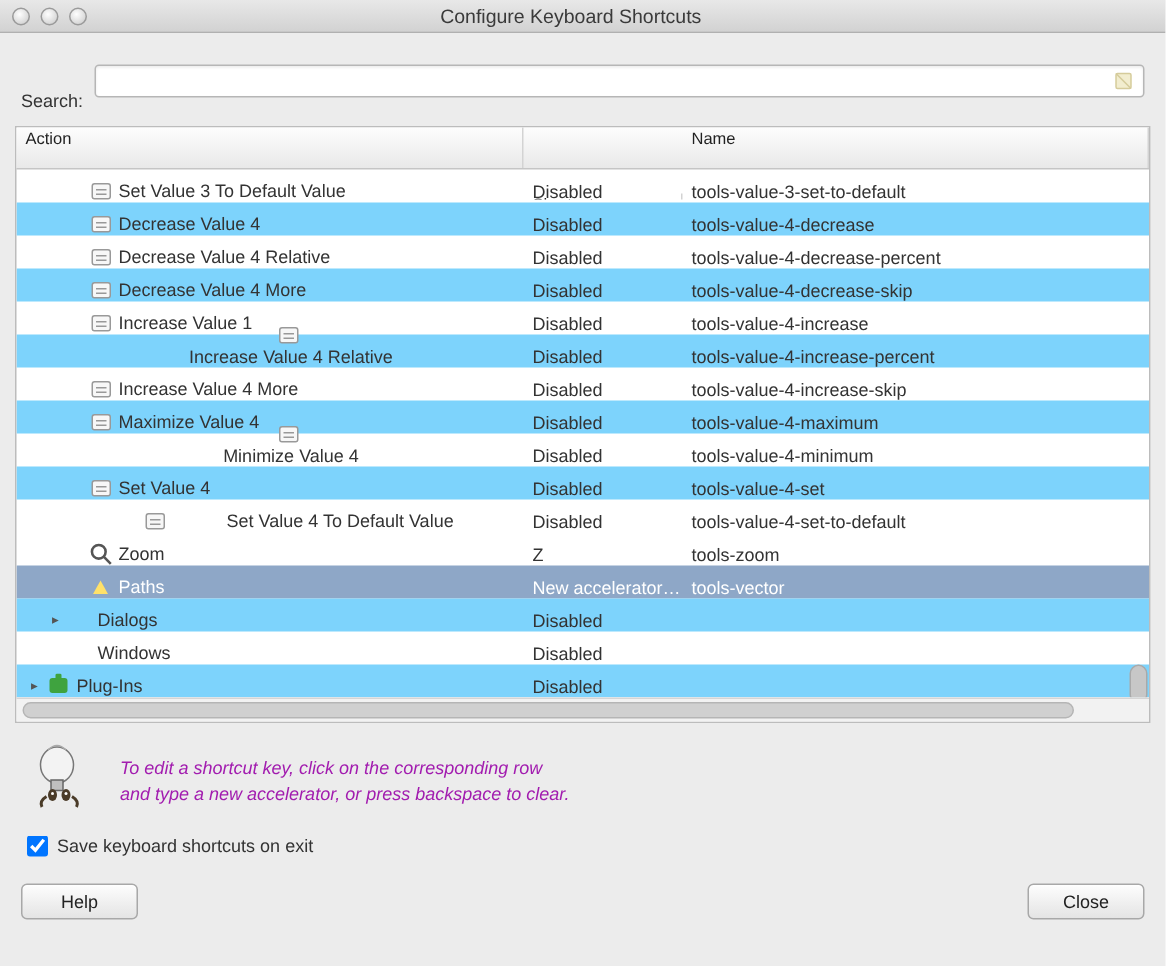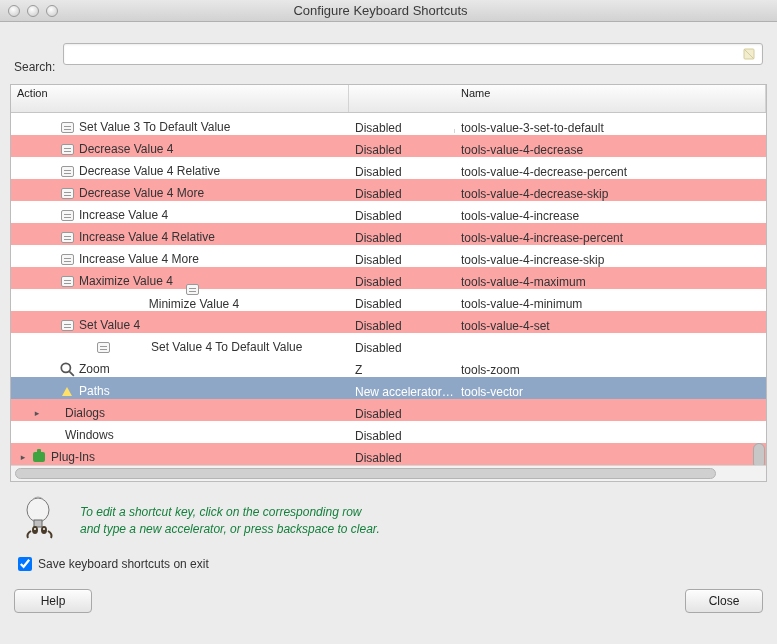--- a/index.html
+++ b/index.html
@@ -94,21 +94,21 @@
     flex: 1;
     overflow-y: hidden;
     position: relative;
   }
   .row {
     display: flex;
     height: 22px;
     align-items: flex-end;
     font-size: 12px;
   }
-  .row.alt { background: #fca5a5; }
+  .row.alt { background: #7dd3fc; }
   .row.selected { background: #8ea7c7; color: #fff; }
   .td { padding: 0 6px; white-space: nowrap; overflow: hidden; }
   .td.action { width: 338px; display:flex; align-items:center; }
   .td.shortcut { width: 106px; }
   .td.name { flex: 1; }
   .expander {
     width: 12px;
     display:inline-flex;
     justify-content:center;
     align-items:center;
@@ -186,21 +186,21 @@
   }
   .hint-row {
     display:flex;
     align-items:center;
     padding: 14px 18px 6px 18px;
     gap:14px;
   }
   .hint-icon svg { width:48px; height:46px; }
   .hint-text {
     font-style: italic;
-    color:#15803d;
+    color:#a21caf;
     line-height:1.35;
   }
   .save-row {
     display:flex;
     align-items:center;
     gap:6px;
     padding: 6px 18px 12px 18px;
   }
   .save-row input[type=checkbox]{
     width:14px;height:14px;
@@ -297,27 +297,27 @@
         </div>
         <div class="td shortcut">Disabled</div>
         <div class="td name">tools-value-4-decrease-skip</div>
       </div>
       <div class="row">
         <div class="td action" style="padding-left: 34px;">
           <span class="expander"></span>
           <span class="icon-slot">
             <span class="kbd-icon"></span>
           </span>
-          <span>Increase Value 4</span>
+          <span>Increase Value 1</span>
         </div>
         <div class="td shortcut">Disabled</div>
         <div class="td name">tools-value-4-increase</div>
       </div>
       <div class="row alt">
-        <div class="td action" style="padding-left: 34px;">
+        <div class="td action" style="padding-left: 34px; flex-direction: column;">
           <span class="expander"></span>
           <span class="icon-slot">
             <span class="kbd-icon"></span>
           </span>
           <span>Increase Value 4 Relative</span>
         </div>
         <div class="td shortcut">Disabled</div>
         <div class="td name">tools-value-4-increase-percent</div>
       </div>
       <div class="row">
@@ -366,20 +366,21 @@
       </div>
       <div class="row">
         <div class="td action" style="padding-left: 34px; gap: 36px;">
           <span class="expander"></span>
           <span class="icon-slot">
             <span class="kbd-icon"></span>
           </span>
           <span>Set Value 4 To Default Value</span>
         </div>
         <div class="td shortcut">Disabled</div>
+        <div class="td name">tools-value-4-set-to-default</div>
       </div>
       <div class="row">
         <div class="td action" style="padding-left: 34px;">
           <span class="expander"></span>
           <span class="icon-slot">
             <svg viewBox="0 0 14 14">
               <circle cx="6" cy="6" r="4" fill="none" stroke="#555" stroke-width="1.5"></circle>
               <line x1="9" y1="9" x2="13" y2="13" stroke="#555" stroke-width="1.5"></line>
             </svg>
           </span>

